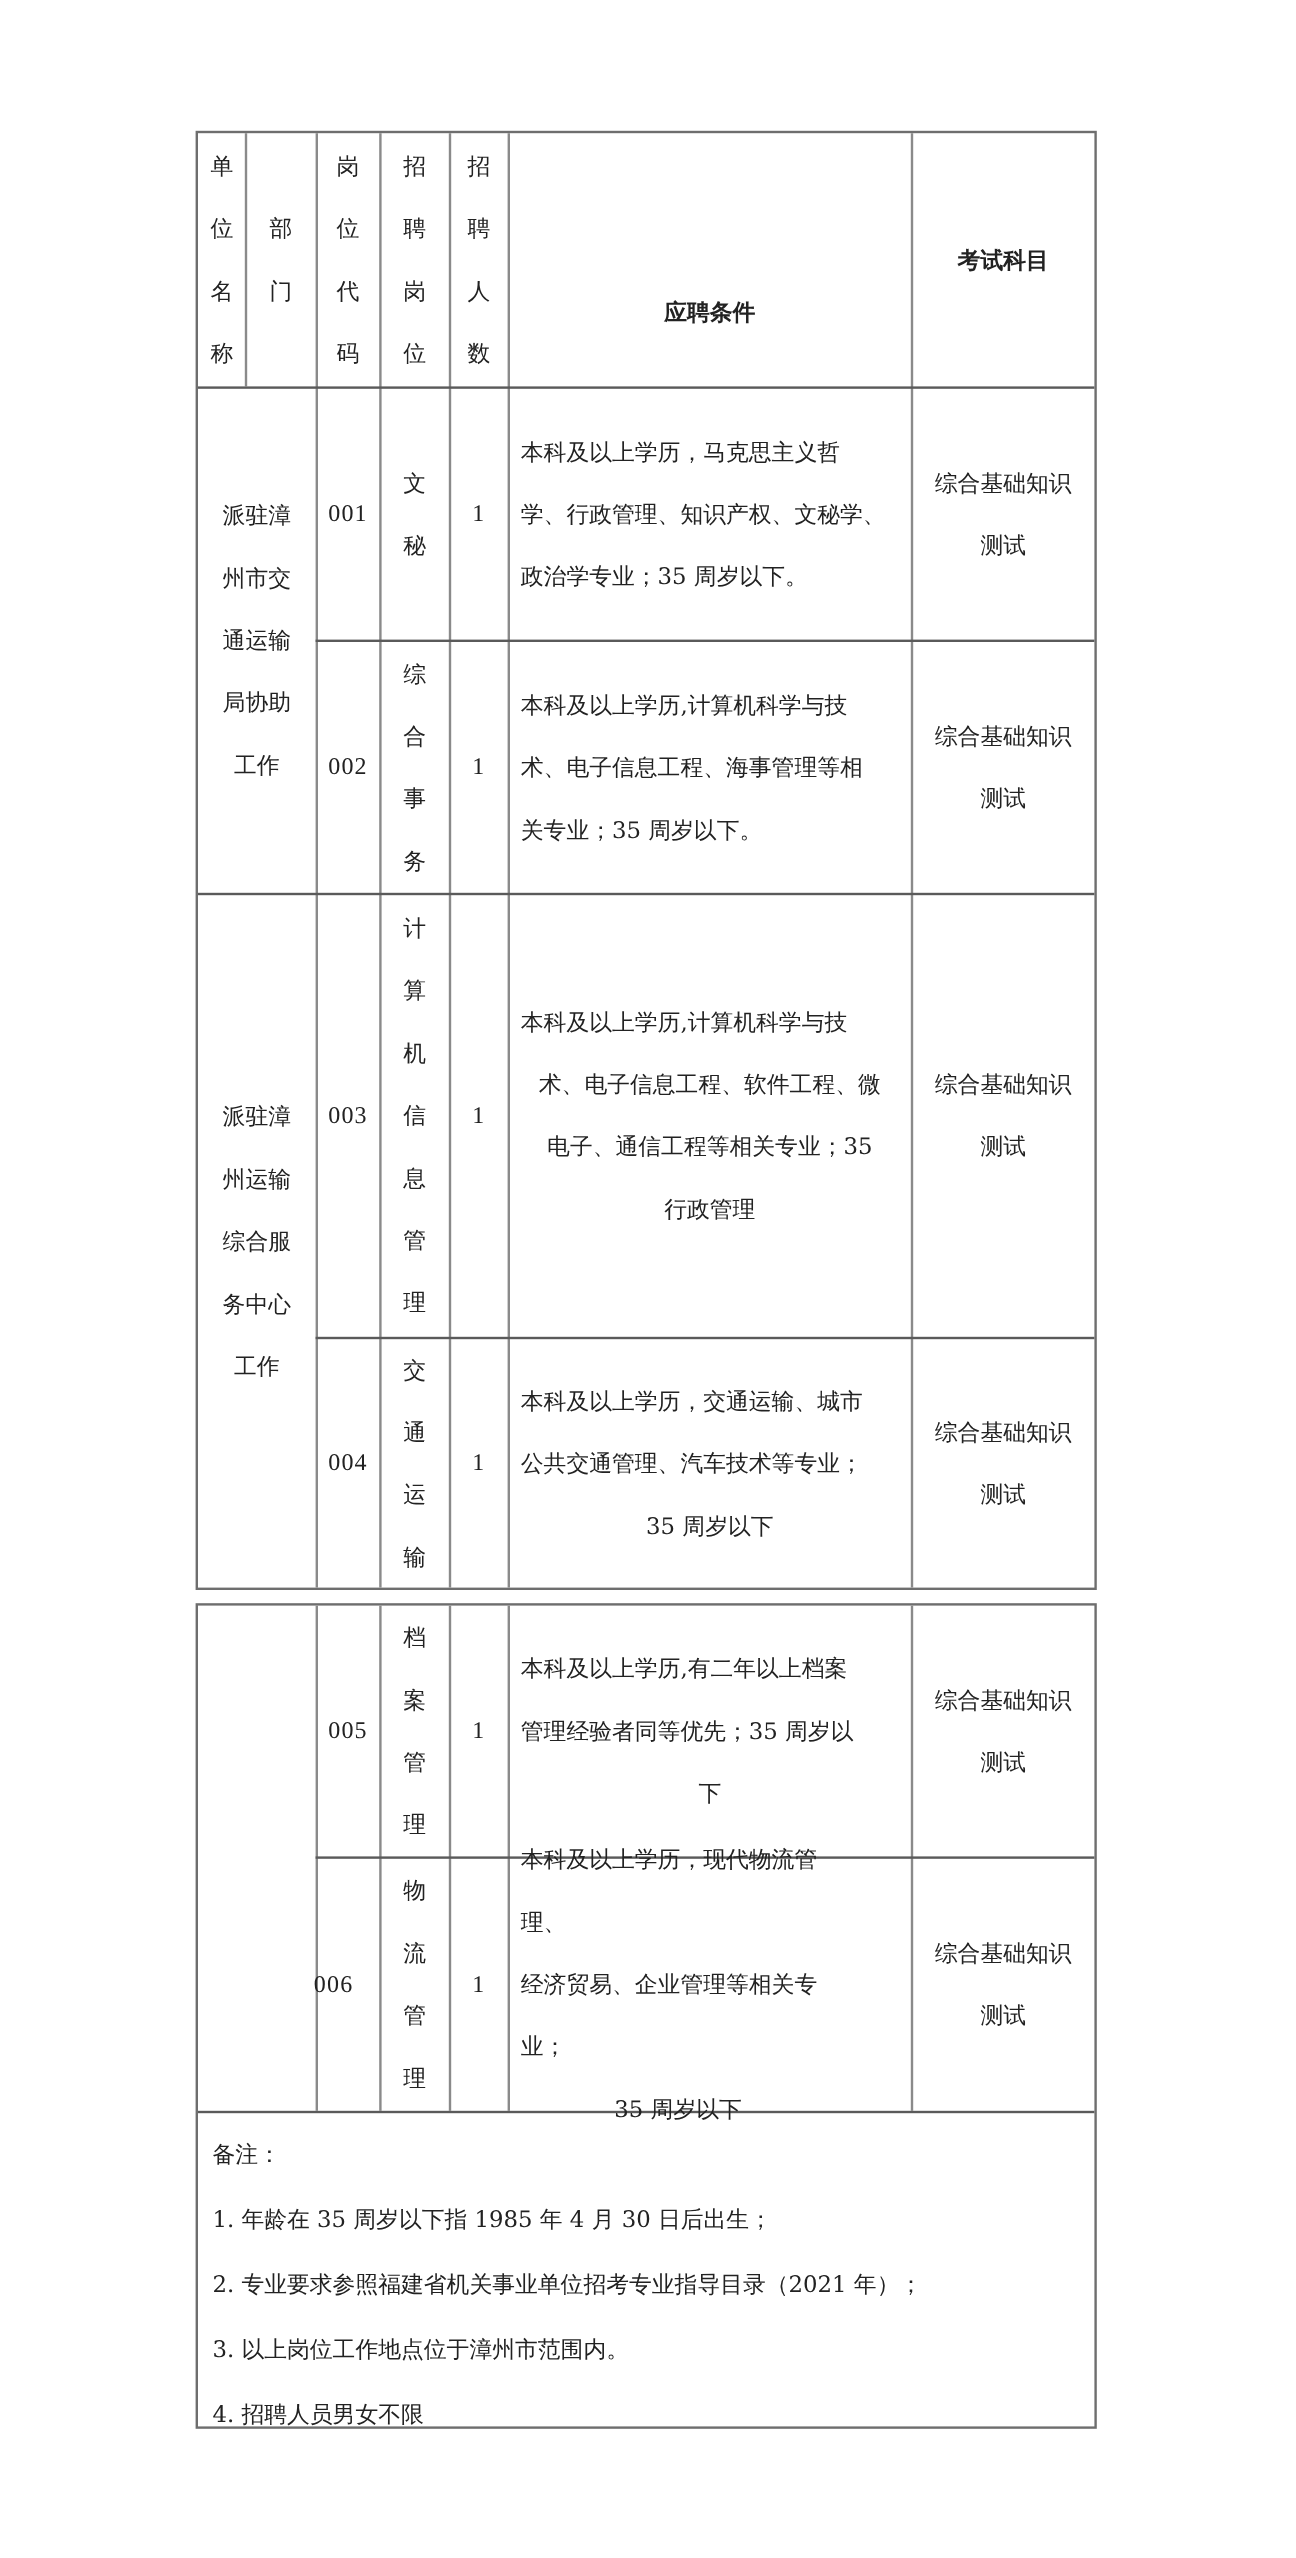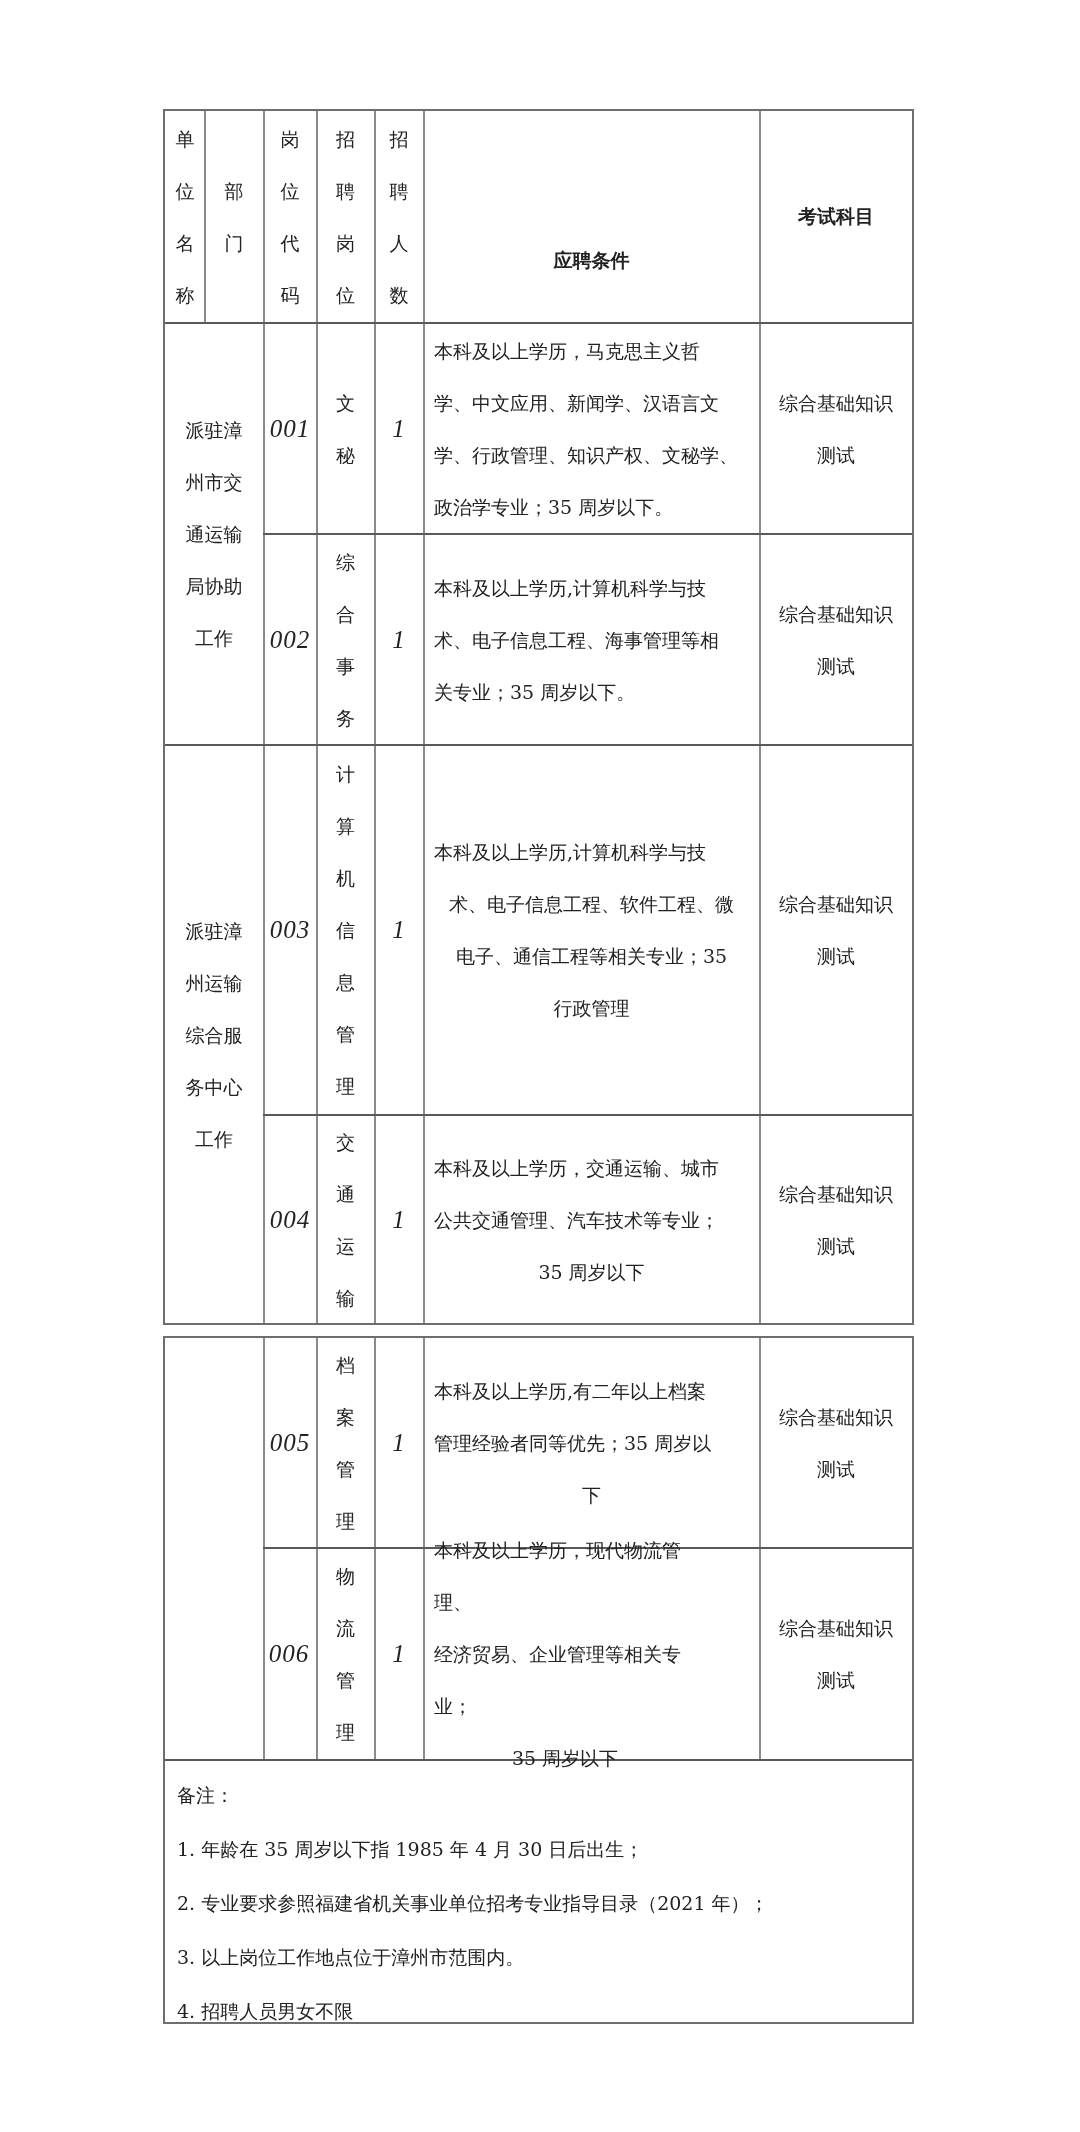--- a/index.html
+++ b/index.html
@@ -9,21 +9,21 @@
   #t1 { top: 109px; height: 1216px; }
   #t2 { top: 1336px; height: 688px; }
   .cell { position: absolute; box-sizing: border-box; display: flex; align-items: center; justify-content: center; text-align: center; }
   .vline { position: absolute; width: 2px; background: #8a8a8a; }
   .hline { position: absolute; height: 2px; background: #5a5a5a; }
   .vtext { display: flex; flex-direction: column; align-items: center; font-size: 19px; }
   .vtext span { display: block; }
   .hdr-v span { line-height: 52px; }
   .pos-v span { line-height: 52px; }
   .unit { font-size: 19px; line-height: 52px; width: 88px; }
-  .num { font-size: 25px; font-family: "Liberation Serif", serif; letter-spacing: 1px; font-style: italic; }
+  .num { font-size: 20px; font-family: "Liberation Serif", serif; letter-spacing: 1px; }
   .req { font-size: 19px; line-height: 52px; padding: 0 10px; text-align: left; justify-content: flex-start; border-radius: 32px; }
   .req.center { text-align: center; }
   .req p { margin: 0; width: 100%; }
   .exam { font-size: 19px; line-height: 52px; padding: 0 14px; }
   .hdr { font-size: 19px; font-weight: 600; }
   .notes { position: absolute; left: 12px; top: 0; font-size: 19px; }
   .notes div { position: absolute; white-space: nowrap; margin-top: 12px; }
 </style>
 </head>
 <body>
@@ -97,21 +97,20 @@
   <div class="cell" style="left:152px; top:213px; width:57px; height:209px;">
     <div class="vtext pos-v">
       <span>文</span>
       <span>秘</span>
     </div>
   </div>
   <div class="cell num" style="left:210px; top:213px; width:48px; height:209px;">1</div>
   <div class="cell req" style="left:259px; top:213px; width:335px; height:209px;">
     <div>
       <p>本科及以上学历，马克思主义哲</p>
-      <p>学、中文应用、新闻学、汉语言文</p>
       <p>学、行政管理、知识产权、文秘学、</p>
       <p>政治学专业；35 周岁以下。</p>
     </div>
   </div>
   <div class="cell exam" style="left:595px; top:213px; width:152px; height:209px;">
     <div>
       <div>综合基础知识</div>
       <div>测试</div>
     </div>
   </div>
@@ -231,21 +230,21 @@
       <p style="text-align:center;">下</p>
     </div>
   </div>
   <div class="cell exam" style="left:595px; top:0; width:152px; height:209px;">
     <div>
       <div>综合基础知识</div>
       <div>测试</div>
     </div>
   </div>
 
-  <div class="cell num" style="left:98px; top:211px; width:52px; height:210px;">006</div>
+  <div class="cell num" style="left:87px; top:211px; width:52px; height:210px;">006</div>
   <div class="cell" style="left:152px; top:211px; width:57px; height:210px;">
     <div class="vtext pos-v">
       <span>物</span>
       <span>流</span>
       <span>管</span>
       <span>理</span>
     </div>
   </div>
   <div class="cell num" style="left:210px; top:211px; width:48px; height:210px;">1</div>
   <div class="cell req" style="left:259px; top:211px; width:282px; height:210px;">

